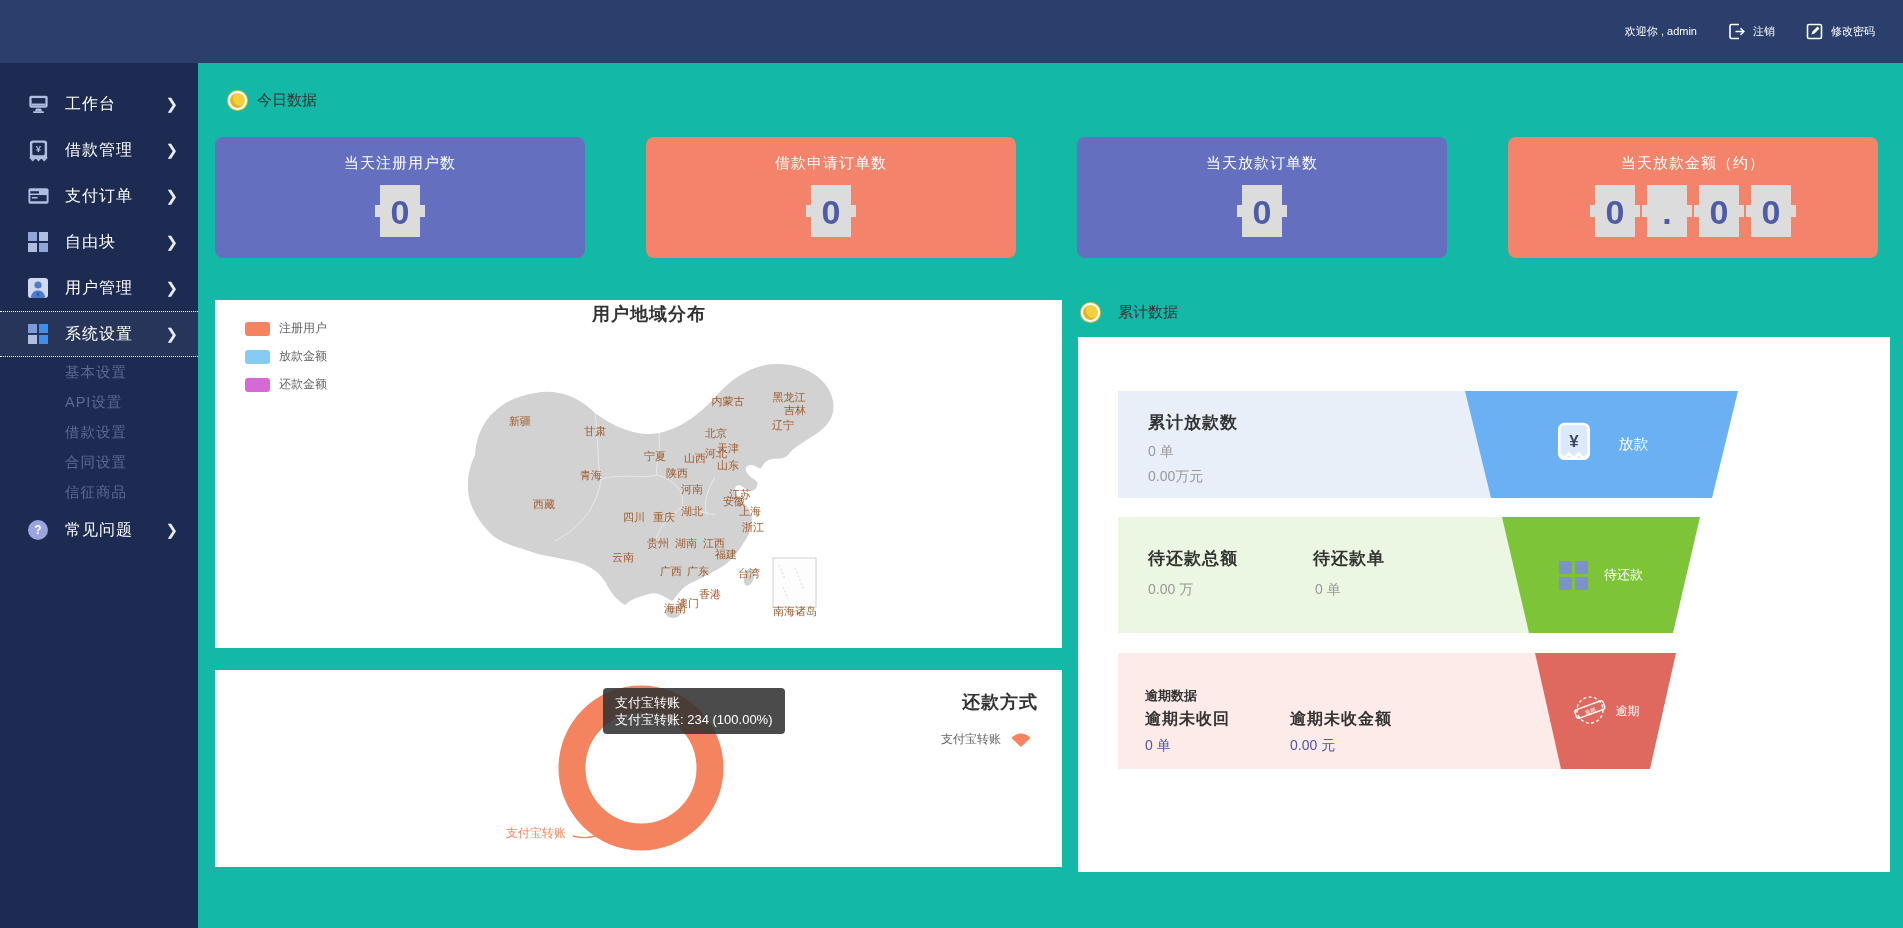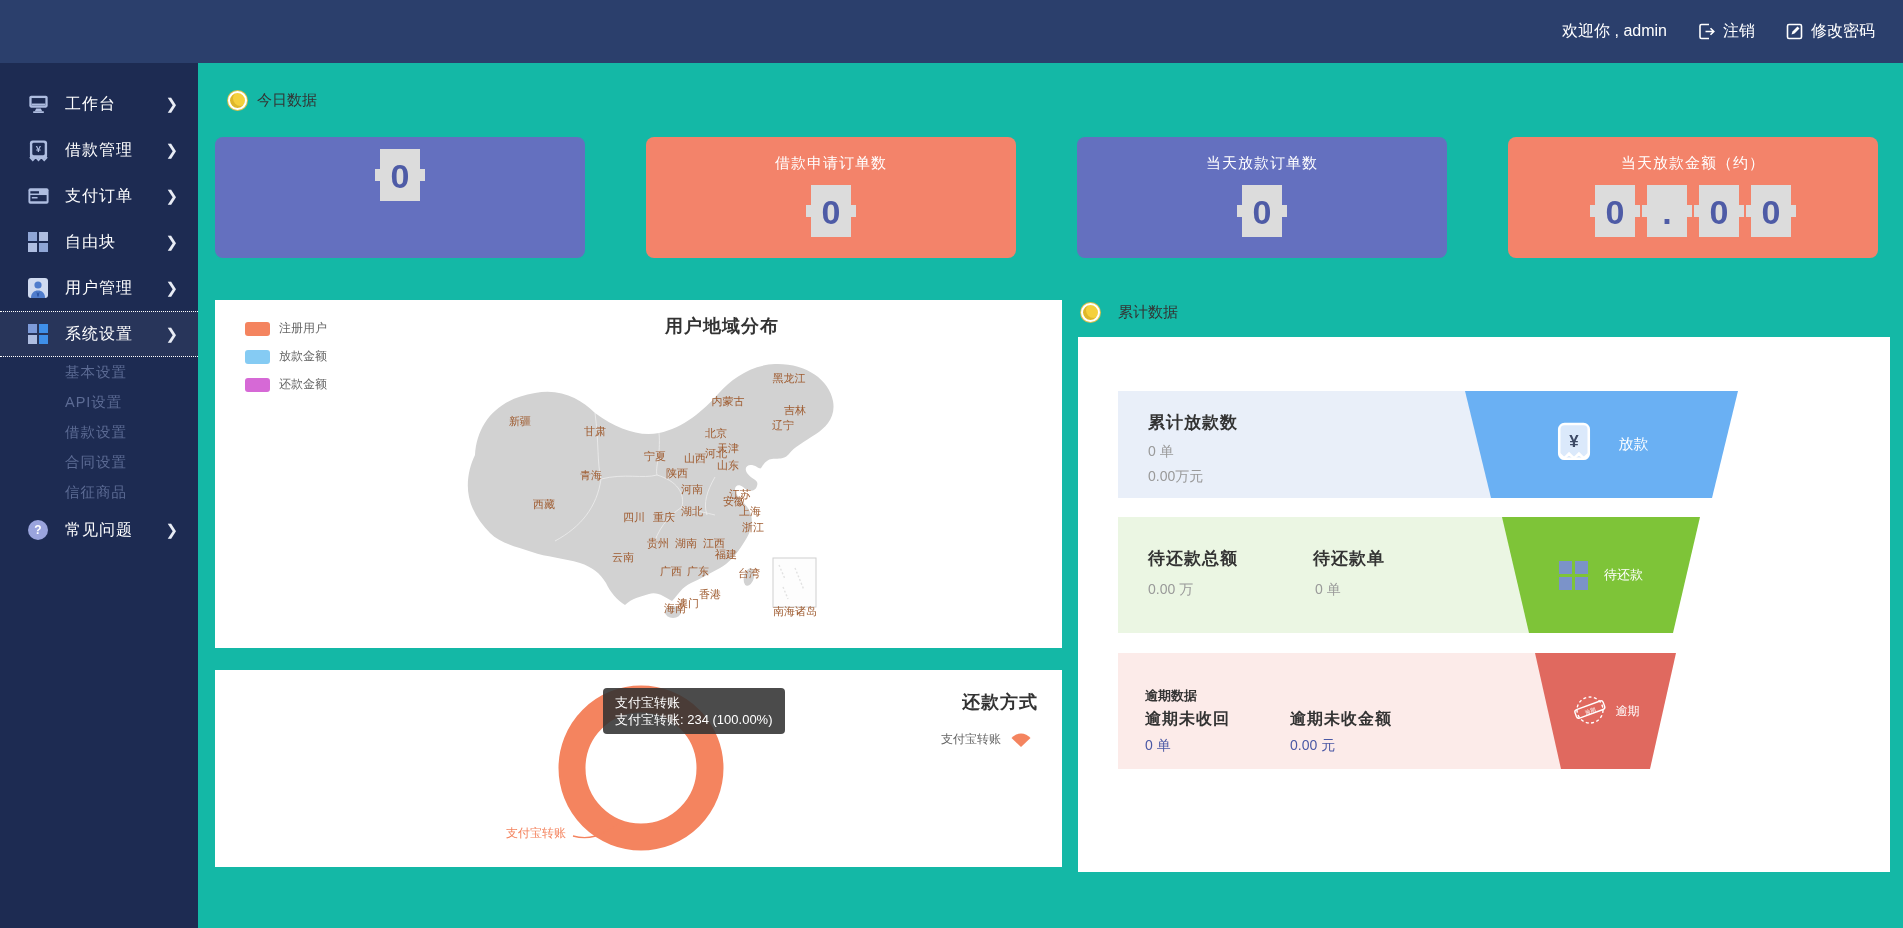--- a/index.html
+++ b/index.html
@@ -10,21 +10,21 @@
   .topbar { position:absolute; left:0; top:0; width:1903px; height:63px; background:#2b3f6c; z-index:5; }
   .logo-block { position:absolute; left:0; top:0; width:198px; height:63px; background:#1d2b52;
     border-bottom:1px solid #fff; display:flex; align-items:center; padding-left:14px; gap:12px; }
   .logo-left { display:flex; flex-direction:column; align-items:center; }
   .logo-main { color:#fff; font-size:25px; font-weight:bold; letter-spacing:2px; line-height:24px; font-style:italic;}
   .logo-sub { color:#cdd5ea; font-size:10px; letter-spacing:1px; margin-top:2px; font-weight:bold;}
   .logo-right { display:flex; flex-direction:column; }
   .logo-title { color:#fff; font-size:19px; font-weight:bold; letter-spacing:2px; line-height:22px;}
   .logo-en { color:#aab4cf; font-size:8px; letter-spacing:4px; margin-top:3px; }
   .topbar-right { position:absolute; right:28px; top:0; height:63px; display:flex; align-items:center; gap:30px; }
-  .topbar-item { color:#fff; font-size:16px; display:flex; align-items:center; gap:7px; cursor:default; }
+  .topbar-item { color:#fff; font-size:11px; display:flex; align-items:center; gap:7px; cursor:default; }
   .topbar-item svg { display:block; }
 
   
   .sidebar { position:absolute; left:0; top:63px; width:198px; height:865px; background:#1d2b52; z-index:4; }
   .side-list { padding-top:18px; }
   .side-item { height:46px; display:flex; align-items:center; padding:0 20px 0 26px; color:#fff; font-size:16px; position:relative; }
   .side-item .icn { width:24px; height:24px; margin-right:15px; display:flex; align-items:center; justify-content:center; }
   .side-item .lbl { flex:1; letter-spacing:1px; }
   .side-item .chev { color:#e8ecf5; font-size:15px; font-family:"DejaVu Sans",sans-serif; }
   .side-item.selected { border-top:1px dotted #fff; border-bottom:1px dotted #fff; background:rgba(255,255,255,0.05); }
@@ -50,21 +50,21 @@
     width:5px; height:12px; background:#dcdcdc; }
   .digit::before { left:-5px; } .digit::after { right:-5px; }
 
   
   .panel { position:absolute; background:#fff; }
   .map-panel { left:17px; top:237px; width:847px; height:348px; }
   .donut-panel { left:17px; top:607px; width:847px; height:197px; }
   .right-panel { left:880px; top:274px; width:812px; height:535px; }
 
   .chart-title { position:absolute; font-size:18px; font-weight:bold; color:#333; letter-spacing:1px; }
-  .map-title { left:377px; top:14px; width:260px; text-align:center; }
+  .map-title { left:377px; top:2px; width:260px; text-align:left; }
   .donut-title { right:24px; top:20px; }
 
   .map-legend { position:absolute; left:30px; top:20px; }
   .leg-row { display:flex; align-items:center; gap:9px; margin-bottom:11px; }
   .leg-swatch { width:25px; height:14px; border-radius:3px; }
   .leg-text { font-size:12px; color:#666; }
 
   .map-wrap { position:absolute; left:170px; top:55px; width:460px; height:280px; }
   .map-wrap svg { position:absolute; left:0; top:0; }
   .map-labels { position:absolute; left:0; top:0; width:460px; height:280px; }
@@ -230,20 +230,21 @@
 
 <div class="content">
 
   <div class="section-label" style="left:30px; top:28px;">
     <span class="coin"></span>
     <span>今日数据</span>
   </div>
 
   <div class="cards" id="cards">
       <div class="stat-card" style="background: rgb(100, 112, 191);">
+        <div class="ttl">当天注册用户数</div>
         <div class="digits">
           <span class="digit">0</span>
         </div>
       </div>
       <div class="stat-card" style="background: rgb(243, 131, 106);">
         <div class="ttl">借款申请订单数</div>
         <div class="digits">
           <span class="digit">0</span>
         </div>
       </div>
@@ -303,21 +304,21 @@
 
         <ellipse cx="364" cy="222" rx="5" ry="9" fill="#d2d2d2" transform="rotate(15 364 222)"></ellipse>
         <ellipse cx="288" cy="257" rx="8" ry="6" fill="#d2d2d2"></ellipse>
 
         <g>
           <rect x="388" y="203" width="43" height="49" fill="#fdfdfd" stroke="#cfcfcf" stroke-width="1"></rect>
           <path d="M394 210 l6 14 M410 213 l9 22 M398 232 l5 12" stroke="#e2e2e2" stroke-width="1.4" fill="none" stroke-dasharray="2 2"></path>
         </g>
       </svg>
       <div class="map-labels" id="map-labels">
-          <span class="prov" style="left: 404px; top: 23px;">黑龙江</span>
+          <span class="prov" style="left: 404px; top: 42px;">黑龙江</span>
           <span class="prov" style="left: 343px; top: 46px;">内蒙古</span>
           <span class="prov" style="left: 410px; top: 55px;">吉林</span>
           <span class="prov" style="left: 398px; top: 70px;">辽宁</span>
           <span class="prov" style="left: 135px; top: 66px;">新疆</span>
           <span class="prov" style="left: 331px; top: 78px;">北京</span>
           <span class="prov" style="left: 343px; top: 93px;">天津</span>
           <span class="prov" style="left: 210px; top: 76px;">甘肃</span>
           <span class="prov" style="left: 331px; top: 98px;">河北</span>
           <span class="prov" style="left: 310px; top: 103px;">山西</span>
           <span class="prov" style="left: 270px; top: 101px;">宁夏</span>

